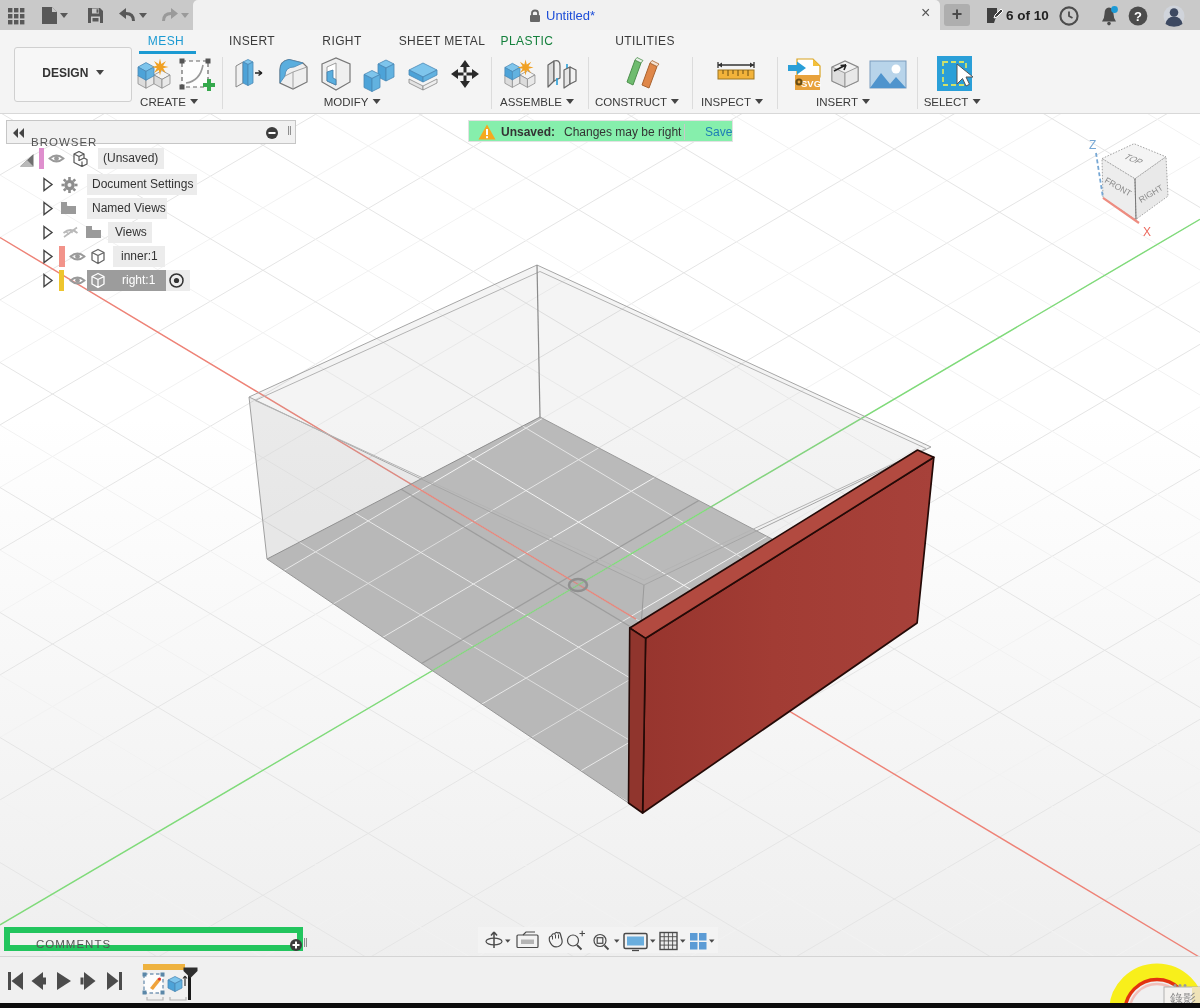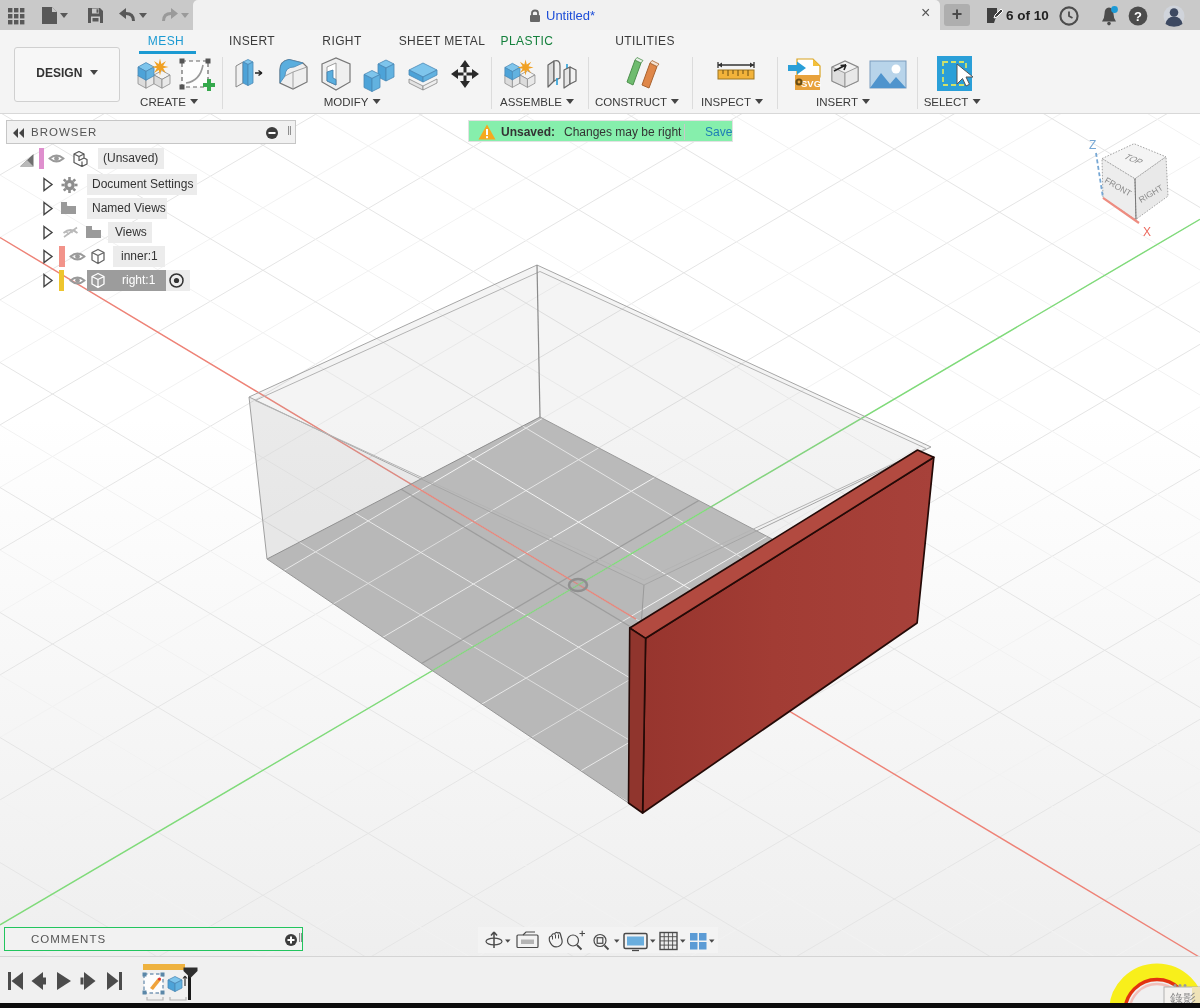--- a/index.html
+++ b/index.html
@@ -3,24 +3,24 @@
 *{margin:0;padding:0;box-sizing:border-box}
 html,body{width:1200px;height:1008px;overflow:hidden;background:#fff;font-family:"Liberation Sans",sans-serif}
 .a{position:absolute}
 #topbar{left:0;top:0;width:1200px;height:30px;background:#c9c9c9;z-index:10}
 #tab{left:193px;top:0;width:747px;height:30px;background:#f1f1f1;border-radius:5px 5px 0 0}
 #toolbar{left:0;top:30px;width:1200px;height:84px;background:#f4f4f4;border-bottom:1px solid #d8d8d8;z-index:10}
 .tabl{position:absolute;top:4px;font-size:12px;color:#333;letter-spacing:.4px}
 .sep{position:absolute;top:57px;width:1px;height:52px;background:#dcdcdc}
 .glabel{position:absolute;top:96px;font-size:11.5px;color:#3a3a3a;white-space:nowrap}
 .car{display:inline-block;width:0;height:0;border-left:4px solid transparent;border-right:4px solid transparent;border-top:5px solid #444;vertical-align:2px;margin-left:4px}
-#design{left:14px;top:17px;width:106px;height:55px;background:#f7f7f7;border:1px solid #d0d0d0;border-radius:3px;text-align:center;line-height:50px;font-size:12px;font-weight:bold;color:#333;z-index:11}
+#design{left:14px;top:17px;width:118px;height:55px;background:#f7f7f7;border:1px solid #d0d0d0;border-radius:3px;text-align:center;line-height:50px;font-size:12px;font-weight:bold;color:#333;z-index:11}
 #browserhdr{left:6px;top:120px;width:290px;height:24px;background:#f1f1f1;border:1px solid #c6c6c6;z-index:10;color:#555}
 #warn{left:468px;top:120px;width:265px;height:22px;background:#86efac;border:1px solid #e2e2e2;z-index:10}
-#comments{left:4px;top:927px;width:299px;height:24px;background:#f2f2f2;border:1px solid #22c55e;z-index:10;color:#555}
+#comments{left:4px;top:927px;width:299px;height:24px;background:#f2f2f2;border:6px solid #22c55e;z-index:10;color:#555}
 #navbar{left:478px;top:927px;width:240px;height:26px;background:#f3f3f3;z-index:10}
 #timeline{left:0;top:956px;width:1200px;height:47px;background:#f0f0f0;border-top:1px solid #d4d4d4;z-index:12}
 #blackstrip{left:0;top:1003px;width:1200px;height:5px;background:#0c0c0c;z-index:14}
 .pill{position:absolute;top:0;height:21px;background:#ececec}
 .rtext{position:absolute;top:3px;font-size:12px;color:#333;white-space:nowrap}
 </style></head><body>
 <svg style="position:absolute;left:0;top:0;z-index:1" width="1200" height="1008" viewBox="0 0 1200 1008">
 <defs>
       <linearGradient id="bgg" x1="0" y1="0" x2="0" y2="1">
         <stop offset="0.35" stop-color="#ffffff"></stop>
@@ -345,21 +345,21 @@
 <rect x="0" y="0" width="35" height="35" fill="#2a9fd8"></rect>
 <rect x="6" y="6" width="23" height="23" fill="none" stroke="#cfe06a" stroke-width="1.8" stroke-dasharray="5,3"></rect>
 <path d="M20,8 L20,28 L25.5,22.5 L29,30 L32.5,28.3 L29,21 L36,21 Z" fill="#fff" stroke="#555" stroke-width="1"></path>
 </g>
     </svg>
 </div>
 <div id="browserhdr" class="a">
 <svg class="a" style="left:4px;top:6px" width="16" height="12" viewBox="0 0 16 12">
 <path d="M7,1 L2,6 L7,11 Z M13,1 L8,6 L13,11 Z" fill="#444"></path>
     </svg>
-<div class="a" style="left:24px;top:5px;font-size:11.5px;letter-spacing:1px;color:#555">BROWSER</div>
+<div class="a" style="left:24px;top:15px;font-size:11.5px;letter-spacing:1px;color:#555">BROWSER</div>
 <svg class="a" style="left:258px;top:5px" width="14" height="14" viewBox="0 0 14 14">
 <circle cx="7" cy="7" r="6" fill="#3c3c3c"></circle>
       <rect x="3.5" y="6" width="7" height="2" fill="#fff"></rect>
     </svg>
 <div class="a" style="left:280px;top:3px;color:#888;font-size:12px">‖</div>
 </div>
 <div class="a" style="z-index:10">
     <div class="a pill" style="left:98px;top:148px;width:66px"></div>
     <svg class="a" style="left:19px;top:153px" width="16" height="15" viewBox="0 0 16 15">
 <path d="M1,13.5 L14.5,13.5 L14.5,1 Z" fill="#6f6f6f"></path>

